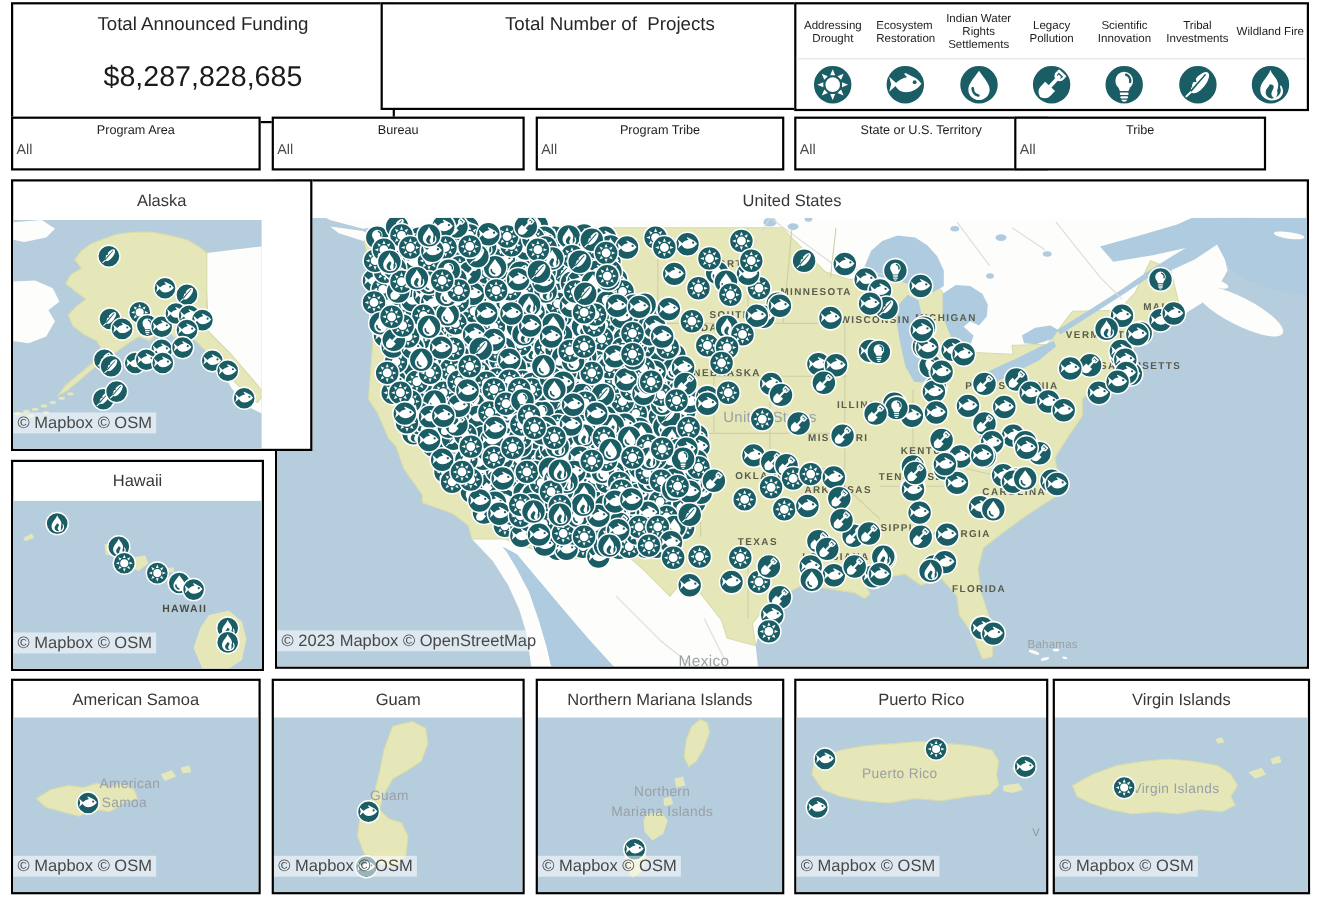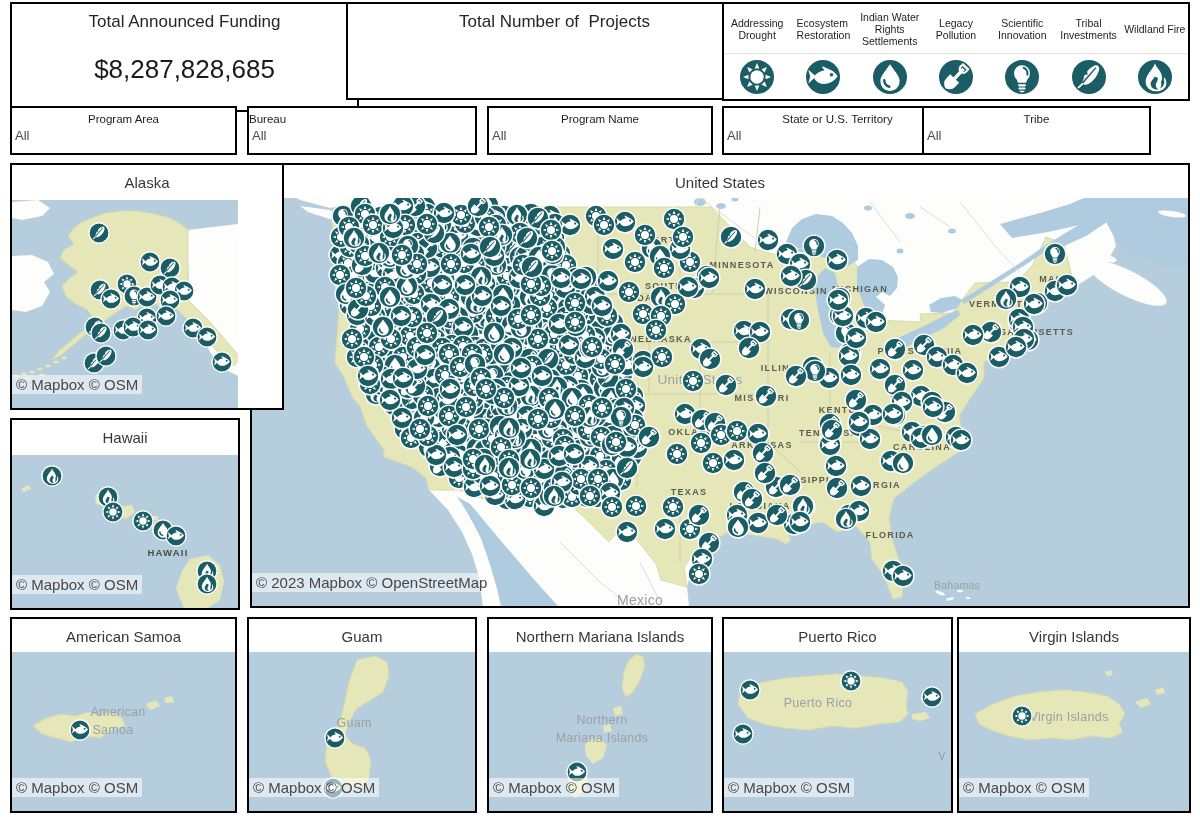--- a/index.html
+++ b/index.html
@@ -47,25 +47,25 @@
       <div style="flex:1;text-align:center"><svg width="40" height="40" viewBox="-12 -12 24 24" style="vertical-align:middle">
           <use href="#mk-flame"></use>
         </svg></div>
     </div>
   </div>
 <div class="box" style="left:10px;top:106px;width:227px;height:49px">
 <div style="text-align:center;font-size:11.5px;color:#1d1d1d;margin-top:5px">Program Area</div>
 <div style="font-size:13px;color:#4a4a4a;margin:3px 0 0 3px">All</div>
   </div>
 <div class="box" style="left:247px;top:106px;width:230px;height:49px">
-<div style="font-size:11.5px;color:#1d1d1d;margin-top:5px">Bureau</div>
+<div style="text-align:center;font-size:11.5px;color:#1d1d1d;margin-top:5px">Bureau</div>
 <div style="font-size:13px;color:#4a4a4a;margin:3px 0 0 3px">All</div>
   </div>
 <div class="box" style="left:487px;top:106px;width:226px;height:49px">
-<div style="text-align:center;font-size:11.5px;color:#1d1d1d;margin-top:5px">Program Name</div>
+<div style="text-align:center;font-size:11.5px;color:#1d1d1d;margin-top:5px">Program Tribe</div>
 <div style="font-size:13px;color:#4a4a4a;margin:3px 0 0 3px">All</div>
   </div>
 <div class="box" style="left:722px;top:106px;width:231px;height:49px">
 <div style="text-align:center;font-size:11.5px;color:#1d1d1d;margin-top:5px">State or U.S. Territory</div>
 <div style="font-size:13px;color:#4a4a4a;margin:3px 0 0 3px">All</div>
   </div>
 <div class="box" style="left:922px;top:106px;width:229px;height:49px">
 <div style="text-align:center;font-size:11.5px;color:#1d1d1d;margin-top:5px">Tribe</div>
 <div style="font-size:13px;color:#4a4a4a;margin:3px 0 0 3px">All</div>
   </div>

